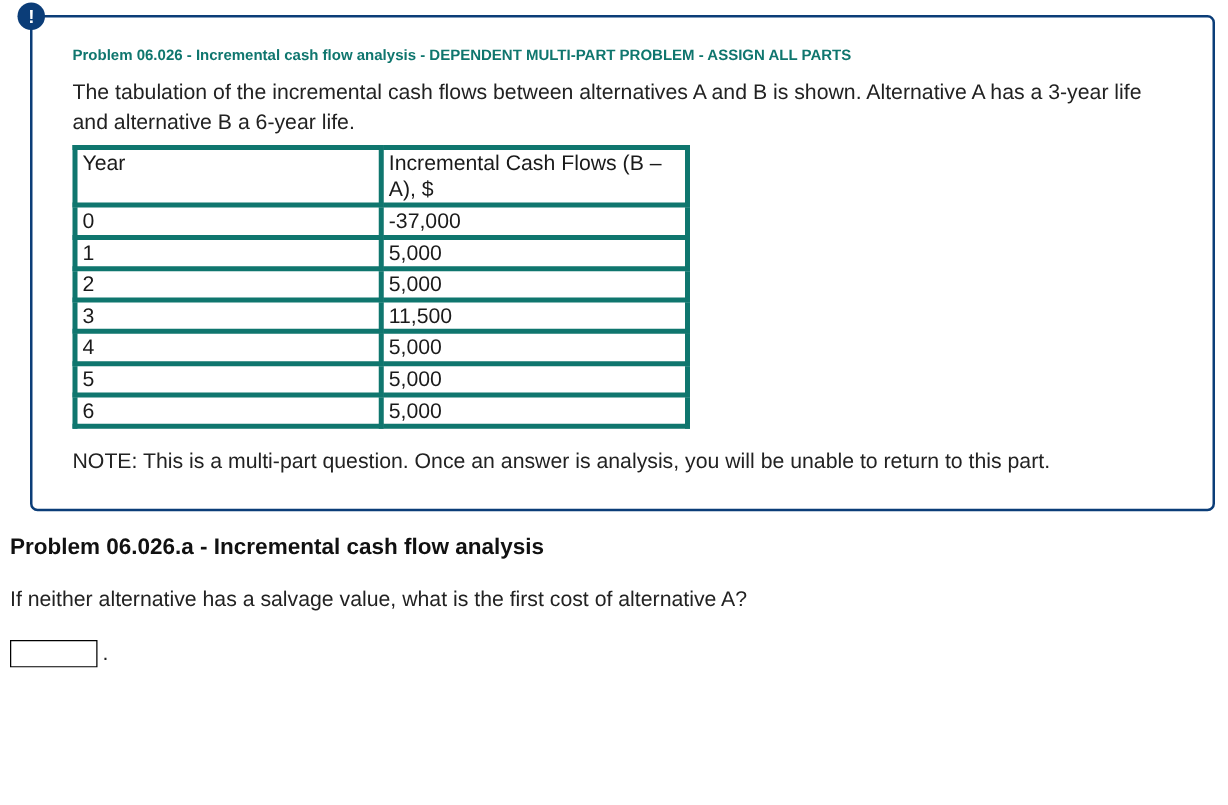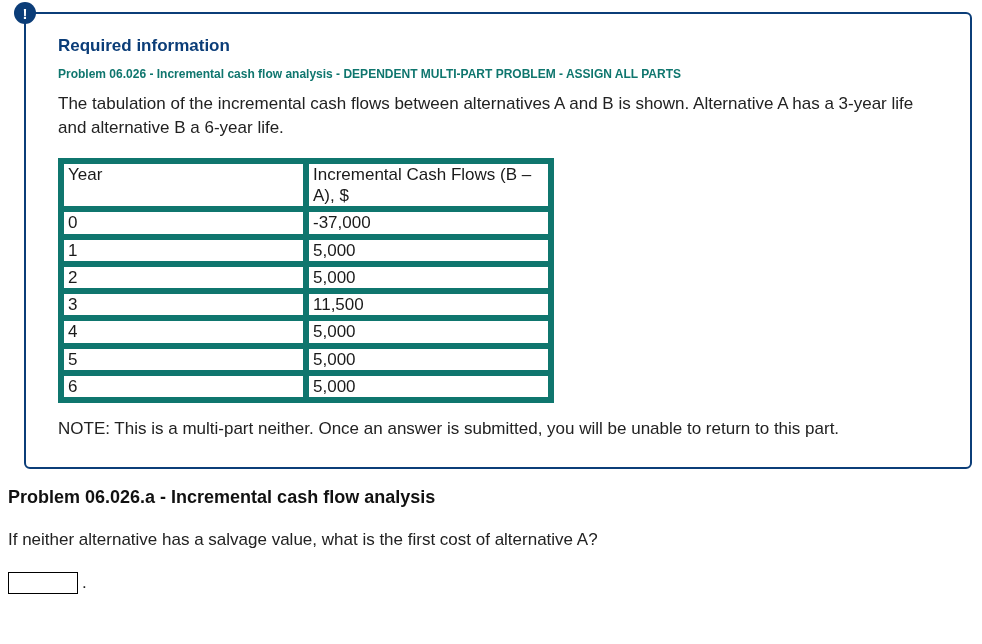--- a/index.html
+++ b/index.html
@@ -44,28 +44,28 @@
     color: #0f766e;
     font-weight: bold;
     font-size: 12px;
     line-height: 1.35;
     margin-bottom: 10px;
   }
   .body-text {
     color: #222;
     font-size: 17px;
     line-height: 1.4;
-    margin-bottom: 18px;
+    margin-bottom: 6px;
   }
   table.cf {
     border-collapse: collapse;
     margin-bottom: 16px;
   }
   table.cf th, table.cf td {
-    border: 6px solid #0f766e;
+    border: 4px solid #0f766e;
     padding: 0 4px;
     font-size: 17px;
     text-align: left;
     font-weight: normal;
     vertical-align: top;
     line-height: 1.25;
   }
   table.cf th { font-weight: normal; }
   .col-year { width: 245px; }
   .col-val  { width: 245px; margin-top: 20px; }
@@ -101,21 +101,20 @@
     font-size: 15px;
     padding: 0 2px;
   }
 </style>
 </head>
 <body>
 
 <div class="alert-badge">!</div>
 
 <div class="info-card">
-  <div class="req-heading">Required information</div>
   <div class="prob-heading">Problem 06.026 - Incremental cash flow analysis - DEPENDENT MULTI-PART PROBLEM - ASSIGN ALL PARTS</div>
   <div class="body-text">The tabulation of the incremental cash flows between alternatives A and B is shown. Alternative A has a 3-year life and alternative B a 6-year life.</div>
 
   <table class="cf">
     <thead>
       <tr>
         <th class="col-year">Year</th>
         <th class="col-val">Incremental Cash Flows (B – A), $</th>
       </tr>
     </thead>
@@ -144,21 +143,21 @@
         <td>5</td>
         <td>5,000</td>
       </tr>
       <tr>
         <td>6</td>
         <td>5,000</td>
       </tr>
     </tbody>
   </table>
 
-  <div class="note-text">NOTE: This is a multi-part neither. Once an answer is submitted, you will be unable to return to this part.</div>
+  <div class="note-text">NOTE: This is a multi-part question. Once an answer is analysis, you will be unable to return to this part.</div>
 </div>
 
 <div class="sub-section">
   <div class="sub-heading">Problem 06.026.a - Incremental cash flow analysis</div>
   <div class="question-text">If neither alternative has a salvage value, what is the first cost of alternative A?</div>
   <div class="answer-line">
     <input class="answer-input" type="text" value="" style="">
     <span>.</span>
   </div>
 </div>

